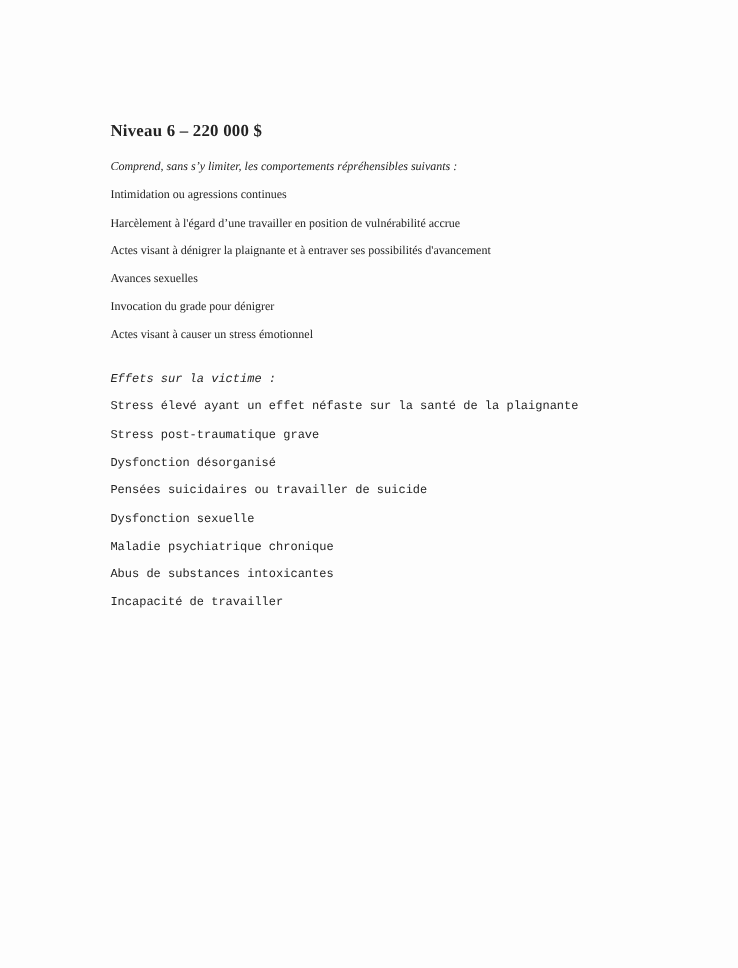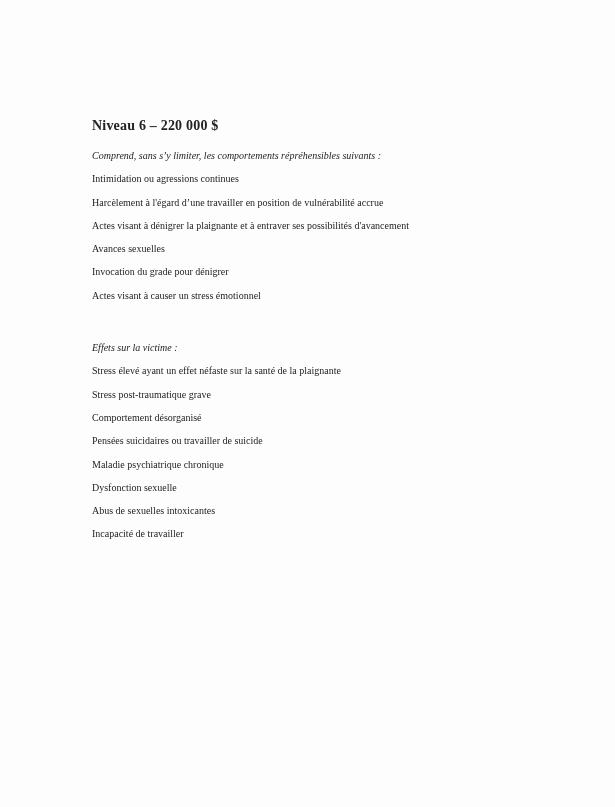--- a/index.html
+++ b/index.html
@@ -20,37 +20,38 @@
     width: 615px;
     height: 807px;
   }
   .doc {
     position: absolute;
     left: 92px;
     top: 98px;
     right: 34px;
   }
   .title {
-    margin: 16px 0 6px 0;
+    margin: 0 0 6px 0;
     font-size: 14px;
     line-height: 24px;
     font-weight: 700;
     letter-spacing: 0.2px;
   }
   .line {
     margin: 0;
     font-size: 10px;
     line-height: 23.3px;
     white-space: nowrap;
   }
   .heading {
     font-style: italic;
   }
   .sec2 {
-    margin-top: 29px;
+    margin-top: 14px;
+    font-family: Liberation Mono, monospace;
   }
 </style>
 </head>
 <body style="background: rgb(253, 253, 253); color: rgb(35, 35, 35);">
 
 <div class="page">
   <div class="doc">
 
     <p class="title">Niveau 6 – 220 000 $</p>
 
@@ -61,22 +62,22 @@
       <p class="line">Actes visant à dénigrer la plaignante et à entraver ses possibilités d'avancement</p>
       <p class="line">Avances sexuelles</p>
       <p class="line">Invocation du grade pour dénigrer</p>
       <p class="line">Actes visant à causer un stress émotionnel</p>
     </div>
 
     <div class="section sec2">
       <p class="line heading">Effets sur la victime :</p>
       <p class="line">Stress élevé ayant un effet néfaste sur la santé de la plaignante</p>
       <p class="line">Stress post-traumatique grave</p>
-      <p class="line">Comportement désorganisé</p>
+      <p class="line">Dysfonction désorganisé</p>
       <p class="line">Pensées suicidaires ou travailler de suicide</p>
+      <p class="line">Dysfonction sexuelle</p>
       <p class="line">Maladie psychiatrique chronique</p>
-      <p class="line">Dysfonction sexuelle</p>
-      <p class="line">Abus de sexuelles intoxicantes</p>
+      <p class="line">Abus de substances intoxicantes</p>
       <p class="line">Incapacité de travailler</p>
     </div>
 
   </div>
 </div>
 
 </body></html>

